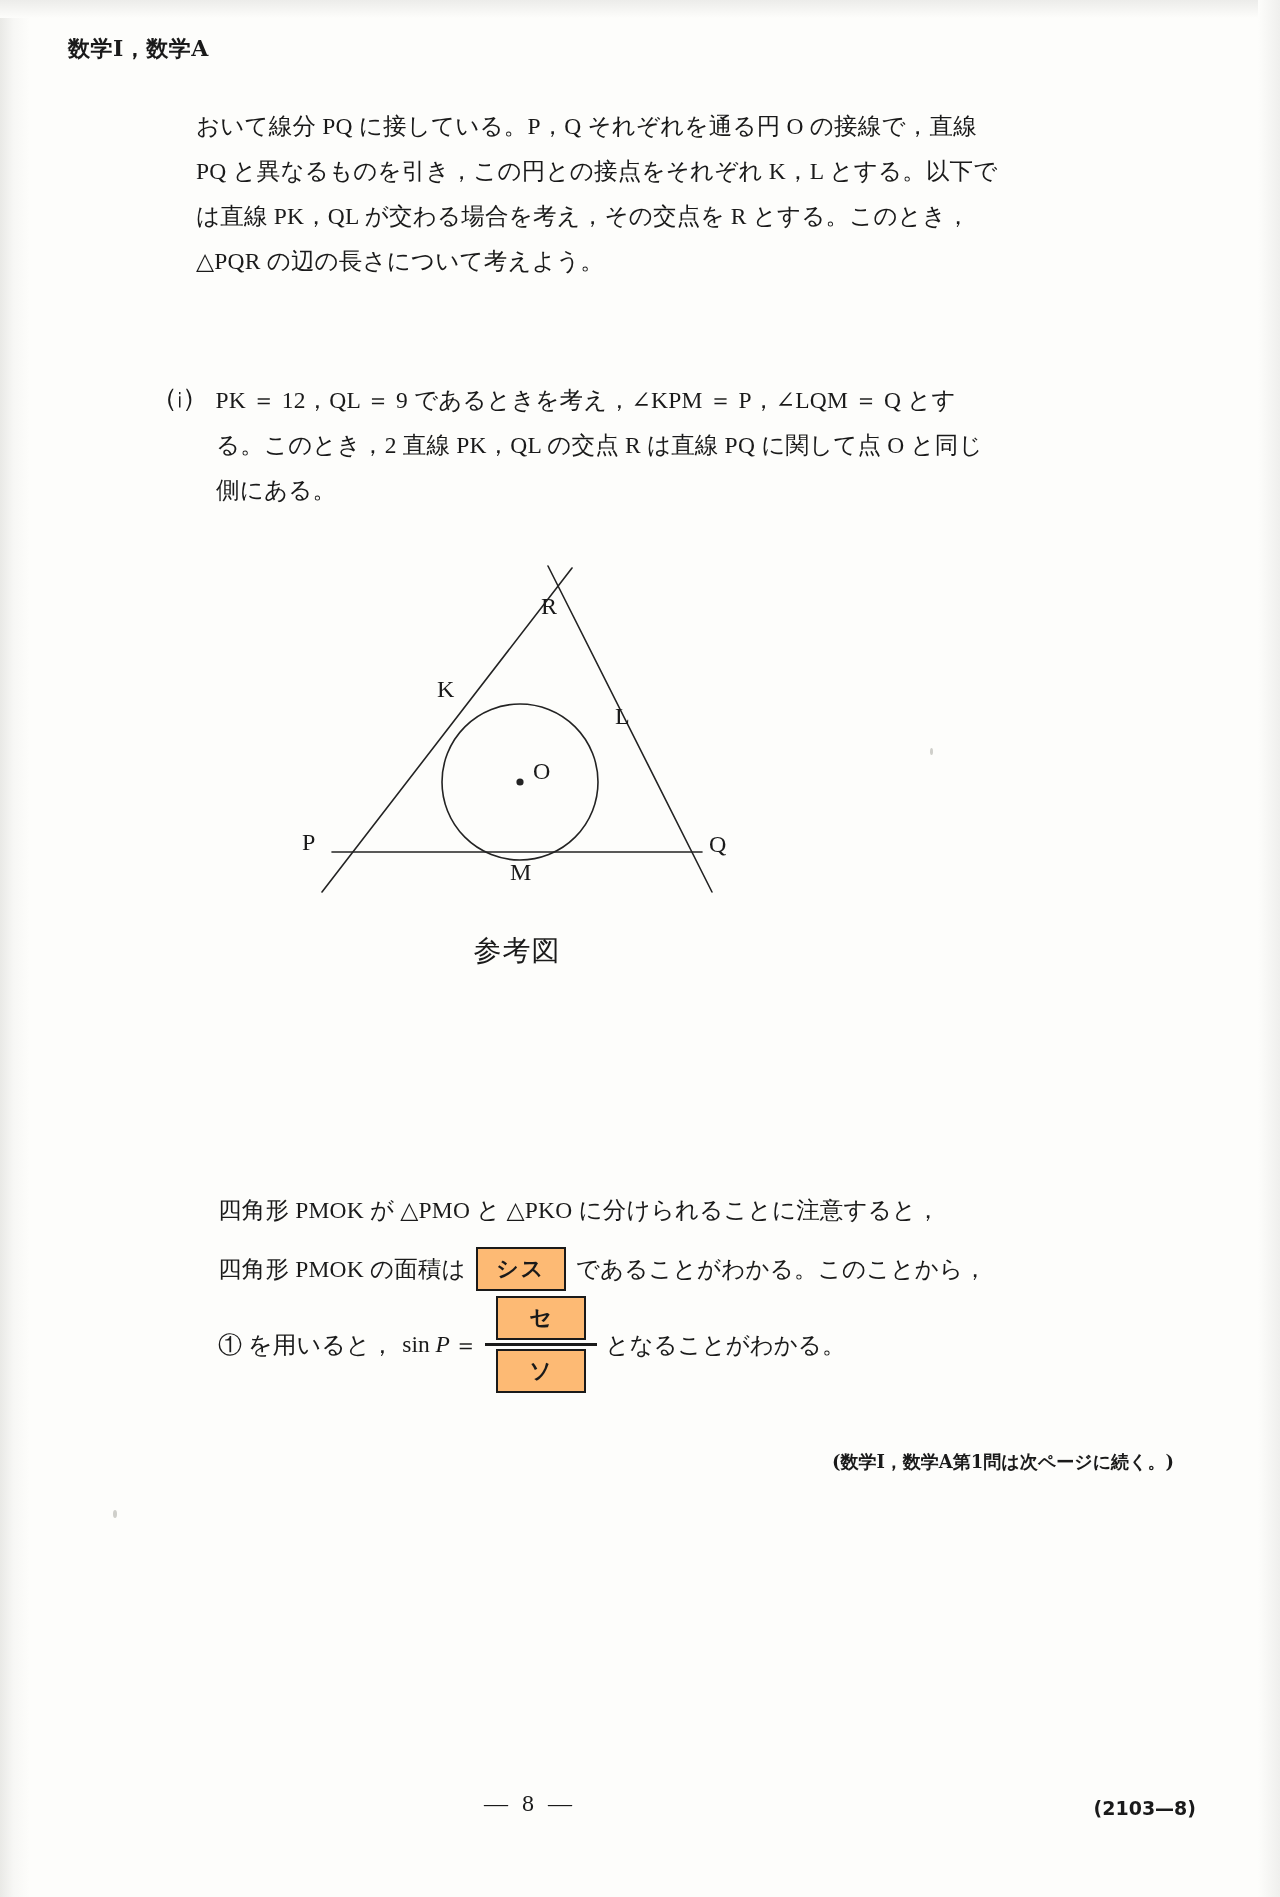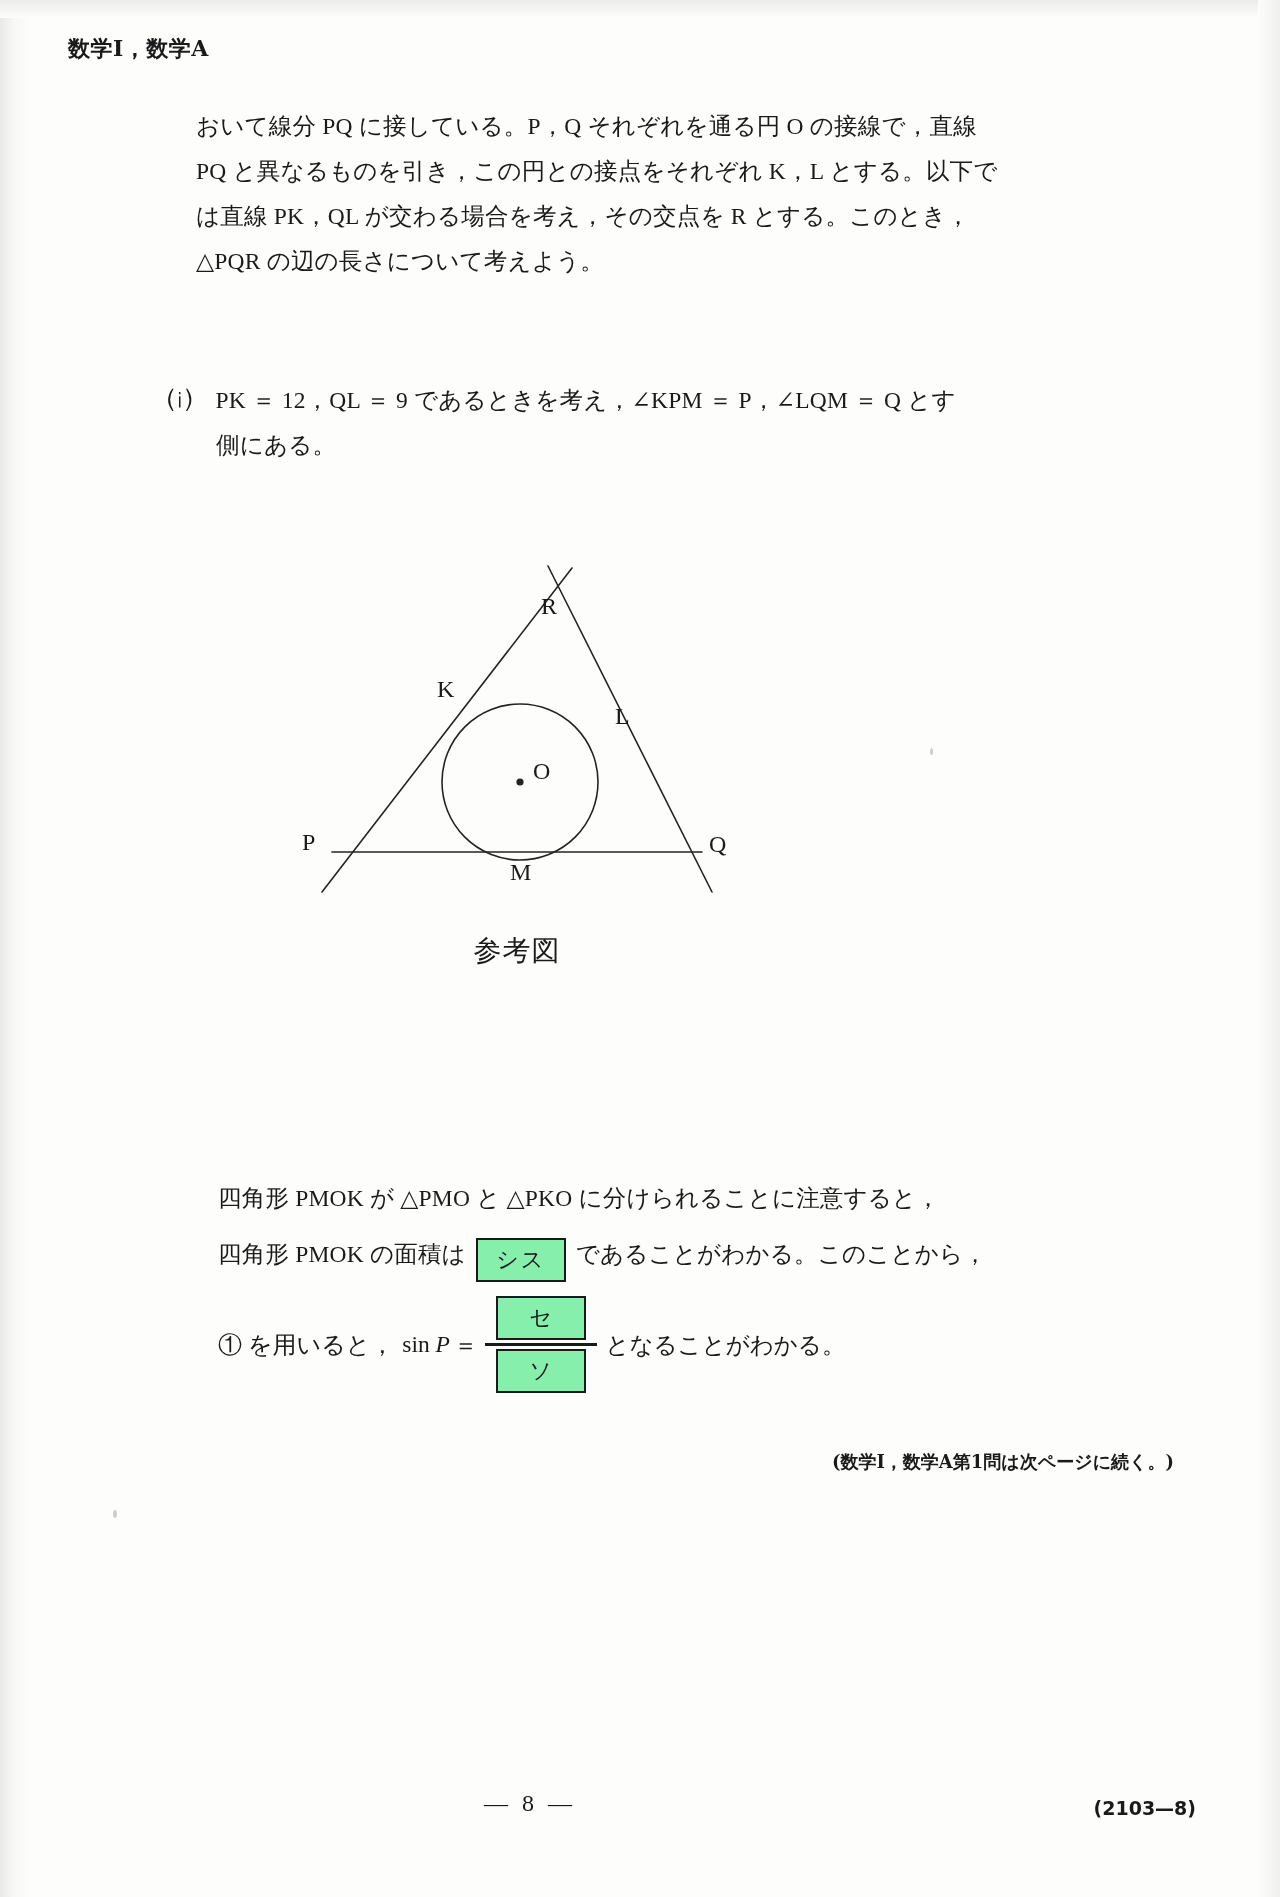--- a/index.html
+++ b/index.html
@@ -101,41 +101,41 @@
 
   
   .ans-block {
     position: absolute;
     left: 218px;
     top: 1182px;
     width: 800px;
   }
   .ans-line {
     display: flex;
-    align-items: flex-start;
+    align-items: center;
     height: 62px;
     font-size: 23.5px;
     white-space: nowrap;
     letter-spacing: 0.2px;
   }
   .ans-line.first { height: 56px; }
 
   .ansbox {
     display: inline-flex;
     align-items: center;
     justify-content: center;
     border: 2.2px solid #1a1a1a;
     min-width: 86px;
     height: 40px;
     margin: 0 10px;
     font-size: 22px;
-    font-weight: normal;
+    font-weight: bold;
     font-family: "DejaVu Sans", "Liberation Sans", sans-serif;
     letter-spacing: 2px;
-    background: #86efac;
+    background: #fdba74;
   }
 
   .frac-row {
     position: absolute;
     left: 218px;
     top: 1296px;
     display: flex;
     align-items: center;
     font-size: 23.5px;
     white-space: nowrap;
@@ -219,20 +219,21 @@
 
 <div class="body-text para2">
   <span class="line indent">おいて線分 PQ に接している。P，Q それぞれを通る円 O の接線で，直線</span>
   <span class="line indent">PQ と異なるものを引き，この円との接点をそれぞれ K，L とする。以下で</span>
   <span class="line indent">は直線 PK，QL が交わる場合を考え，その交点を R とする。このとき，</span>
   <span class="line indent">△PQR の辺の長さについて考えよう。</span>
 </div>
 
 <div class="body-text parai">
   <span class="line">⒤　PK ＝ 12，QL ＝ 9 であるときを考え，∠KPM ＝ P，∠LQM ＝ Q とす</span>
+  <span class="line indent">る。このとき，2 直線 PK，QL の交点 R は直線 PQ に関して点 O と同じ</span>
   <span class="line indent">側にある。</span>
 </div>
 
 <div class="figure-wrap">
   <svg width="460" height="370" viewBox="0 0 460 370">
     <g stroke="#232323" stroke-width="1.6" fill="none" stroke-linecap="round">
 
       <line x1="22" y1="340" x2="272" y2="16"></line>
 
       <line x1="412" y1="340" x2="248" y2="14"></line>

